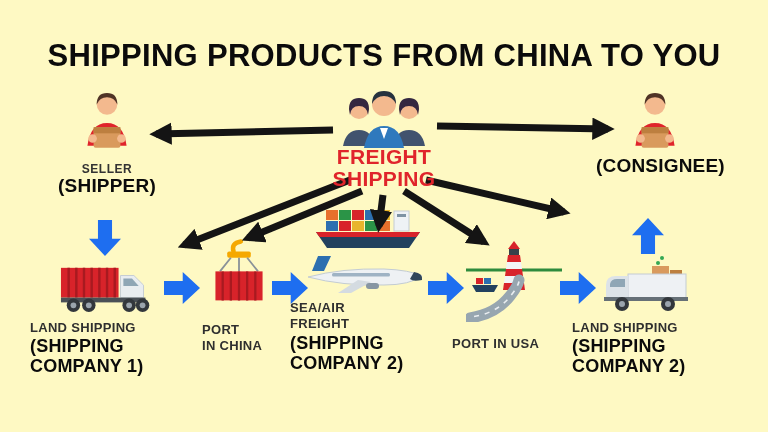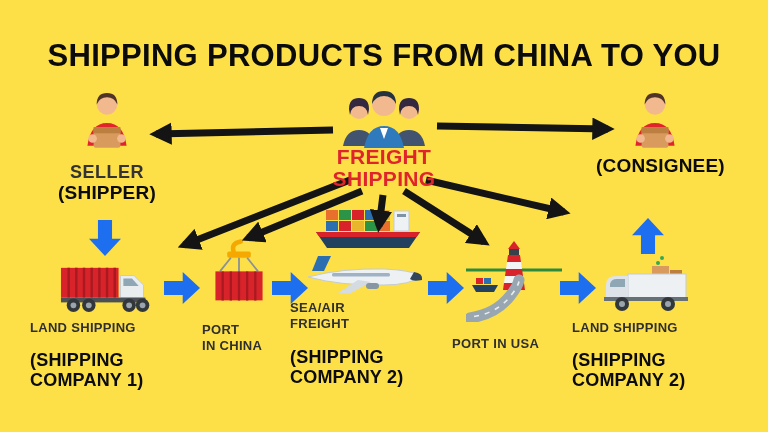--- a/index.html
+++ b/index.html
@@ -1,41 +1,41 @@
 <!DOCTYPE html>
 <html style="--blue: #1e6ef0; --red: #e0242b; --ink: #141414;"><head>
 <meta charset="utf-8">
 <style>
   html,body{margin:0;padding:0;background:#ffffff;}
   .canvas{
-    position:relative;width:768px;height:432px;overflow:hidden;background:#fde047;
+    position:relative;width:768px;height:432px;overflow:hidden;background:#fef9c3;
     font-family:"Liberation Sans","DejaVu Sans",sans-serif;
   }
   .title{
     position:absolute;top:38px;left:0;right:0;margin:0;text-align:center;
     font-size:31px;font-weight:800;letter-spacing:.3px;color:#0b0b0b;
   }
   .connectors{position:absolute;left:0;top:0;width:768px;height:432px;z-index:5;pointer-events:none;}
   .group{position:absolute;text-align:center;z-index:2;}
   .group svg{display:block;margin:0 auto;}
-  .role{font-size:18px;font-weight:600;letter-spacing:.5px;color:#333;margin-top:6px;}
+  .role{font-size:12px;font-weight:600;letter-spacing:.5px;color:#333;margin-top:6px;}
   .name{font-size:19px;font-weight:700;letter-spacing:.2px;color:#0b0b0b;line-height:1.1;}
   .ff{z-index:6;}
   .ff-text{margin-top:-2px;font-size:21px;font-weight:800;line-height:1.05;color:var(--red,#e0242b);letter-spacing:.3px;}
   .node{position:absolute;z-index:2;}
   .node svg{display:block;}
   .blue-arrow{
     position:absolute;width:36px;height:32px;background:var(--blue,#1e6ef0);z-index:3;
     clip-path:polygon(0 28%,52% 28%,52% 0,100% 50%,52% 100%,52% 72%,0 72%);
   }
   .blue-arrow.down{transform:rotate(90deg);}
   .blue-arrow.up{transform:rotate(-90deg);}
   .node-label{position:absolute;text-align:left;z-index:4;color:#2f2f2f;}
   .nl{font-size:13px;font-weight:600;letter-spacing:.3px;line-height:1.25;}
-  .nc{font-size:18px;font-weight:800;color:#0b0b0b;line-height:1.12;margin-top:14px;letter-spacing:.2px;}
+  .nc{font-size:18px;font-weight:800;color:#0b0b0b;line-height:1.12;margin-top:0;letter-spacing:.2px;}
 </style>
 </head>
 <body>
 
 <div class="canvas">
 
   <h1 class="title">SHIPPING PRODUCTS FROM CHINA TO YOU</h1>
 
   <svg class="connectors" viewBox="0 0 768 432">
     <defs>

